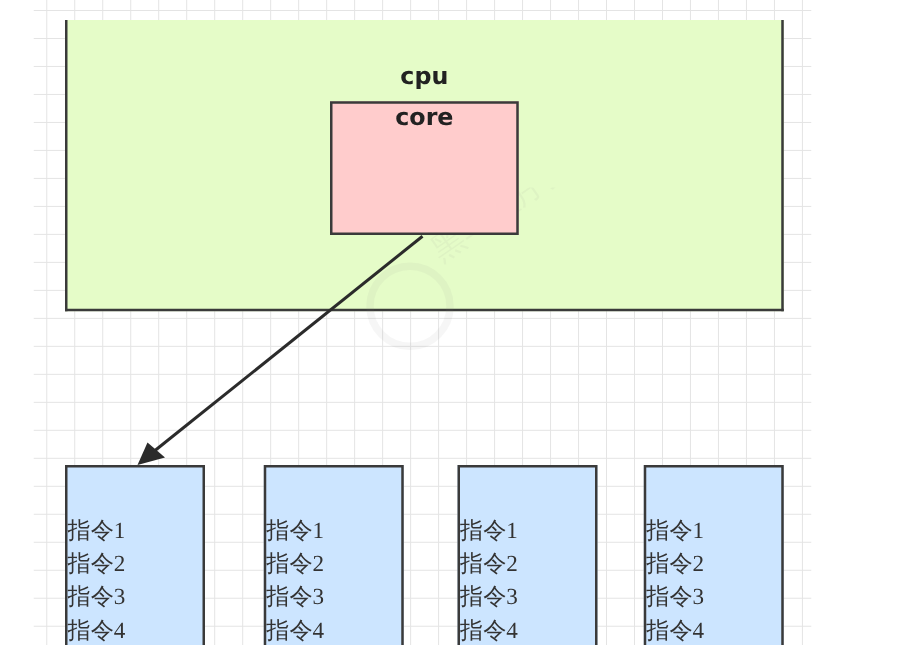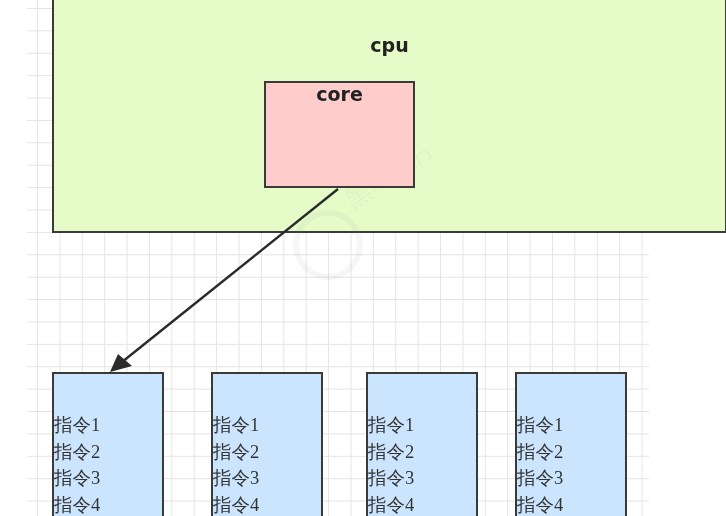--- a/index.html
+++ b/index.html
@@ -17,21 +17,21 @@
     background-size: 22.4px 22.4px;
     background-position: 10px 8px;
   }
   .box {
     position: absolute; box-sizing: border-box;
     border: 2px solid #3a3a3a;
     display: flex; align-items: flex-start; justify-content: center;
     color: #222;
   }
   #cpu {
-    left: 52px; top: 0px; width: 675px; height: 233px;
+    left: 52px; top: 16px; width: 575px; height: 233px;
     background: #e5fcc8;
     border-top: none;
     align-items: flex-start;
   }
   #cpu-label {
     position: absolute; top: 34px; left: 0; right: 0; text-align: center;
     font-weight: bold; font-size: 19px;
   }
   #core {
     left: 264px; top: 81px; width: 151px; height: 107px;

